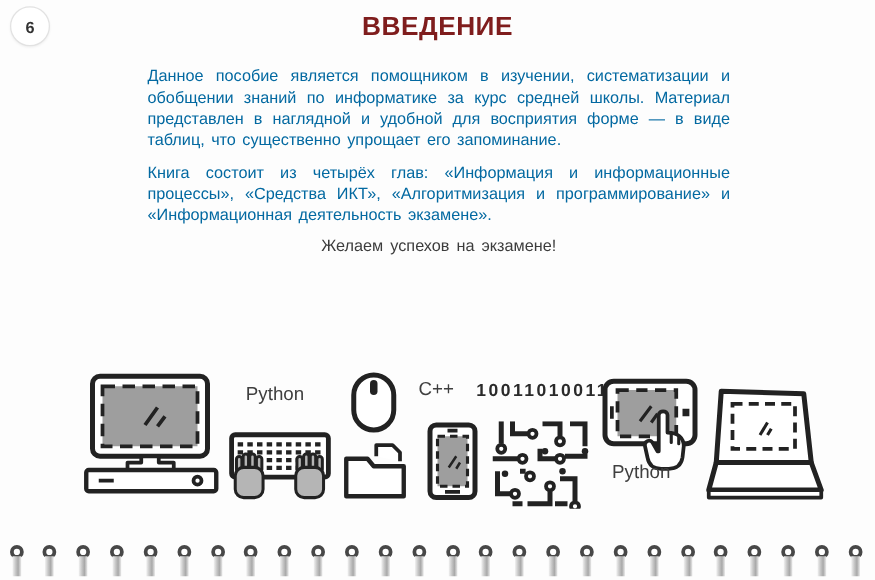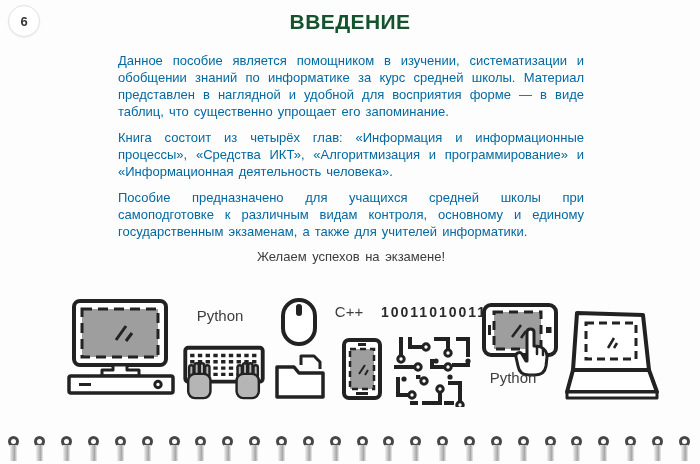--- a/index.html
+++ b/index.html
@@ -10,21 +10,21 @@
   
   .page-num{
     position:absolute;left:8px;top:5px;width:30px;height:30px;border-radius:50%;
     border:1.5px solid #e2e2e2;background:#fff;box-shadow:0 1px 2px rgba(0,0,0,.06);
     display:flex;align-items:center;justify-content:center;
     font-size:13px;font-weight:bold;color:#333;
   }
   
   .title{
     position:absolute;left:0;top:10px;width:100%;text-align:center;
-    font-size:21px;font-weight:bold;letter-spacing:.4px;color:#14532d;
+    font-size:21px;font-weight:bold;letter-spacing:.4px;color:#7f1d1d;
   }
   
   .content{position:absolute;left:118px;top:52px;width:466px;}
   .content p{
     margin:0 0 9px 0;font-size:13px;line-height:17px;text-align:justify;
     word-spacing:1.5px;color:#0369a1;
   }
   .closing{
     margin-top:6px;font-size:13px;text-align:center;word-spacing:2px;color:#3c3c3c;
   }
@@ -53,22 +53,21 @@
 <div class="page">
 
   <div class="page-num">
     <span>6</span>
   </div>
 
   <div class="title">ВВЕДЕНИЕ</div>
 
   <div class="content">
     <p>Данное пособие является помощником в изучении, систематизации и обобщении знаний по информатике за курс средней школы. Материал представлен в наглядной и удобной для восприятия форме — в виде таблиц, что существенно упрощает его запоминание.</p>
-    <p>Книга состоит из четырёх глав: «Информация и информационные процессы», «Средства ИКТ», «Алгоритмизация и программирование» и «Информационная деятельность человека».</p>
-    <p>Пособие предназначено для учащихся средней школы при самоподготовке к различным видам контроля, основному и единому государственным экзаменам, а также для учителей информатики.</p>
+    <p>Книга состоит из четырёх глав: «Информация и информационные процессы», «Средства ИКТ», «Алгоритмизация и программирование» и «Информационная деятельность экзамене».</p>
     <div class="closing">Желаем успехов на экзамене!</div>
   </div>
 
   <div class="icon-strip">
 
     <svg class="abs" style="left:66px;top:298px" width="110" height="98" viewBox="0 0 110 98">
       <rect x="8" y="3" width="92" height="64" rx="6" fill="#fff" stroke="#222" stroke-width="4"></rect>
       <rect x="16" y="11" width="76" height="48" fill="#9e9e9e" stroke="#222" stroke-width="3" stroke-dasharray="10 6"></rect>
       <path d="M50 42 L60 28 M60 43 L66 35" stroke="#222" stroke-width="3" fill="none"></path>
       <path d="M47 67 L61 67 L61 72 L73 72 L73 78 L36 78 L36 72 L47 72 Z" fill="#fff" stroke="#222" stroke-width="3" stroke-linejoin="round"></path>

